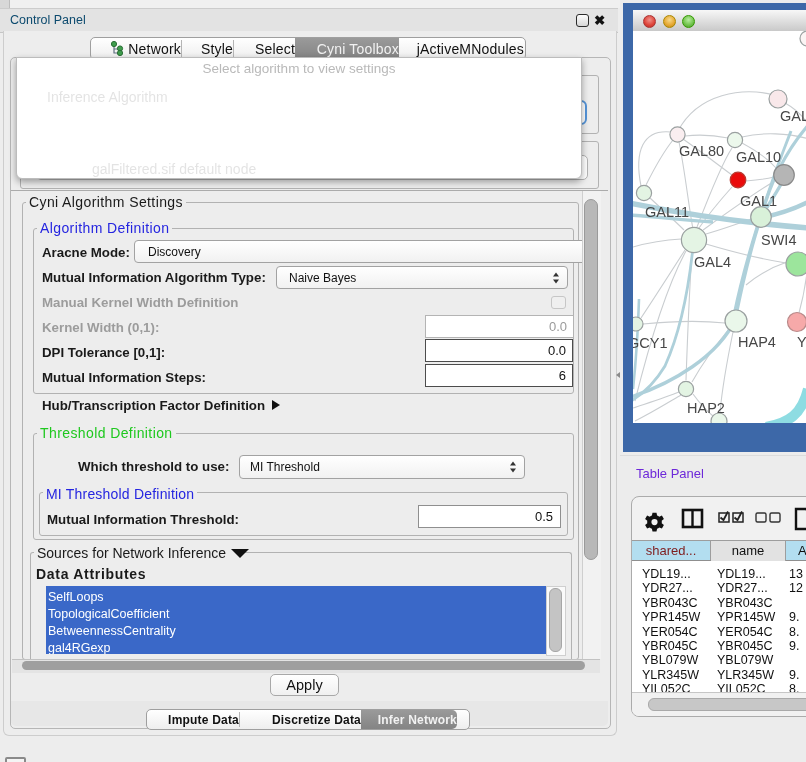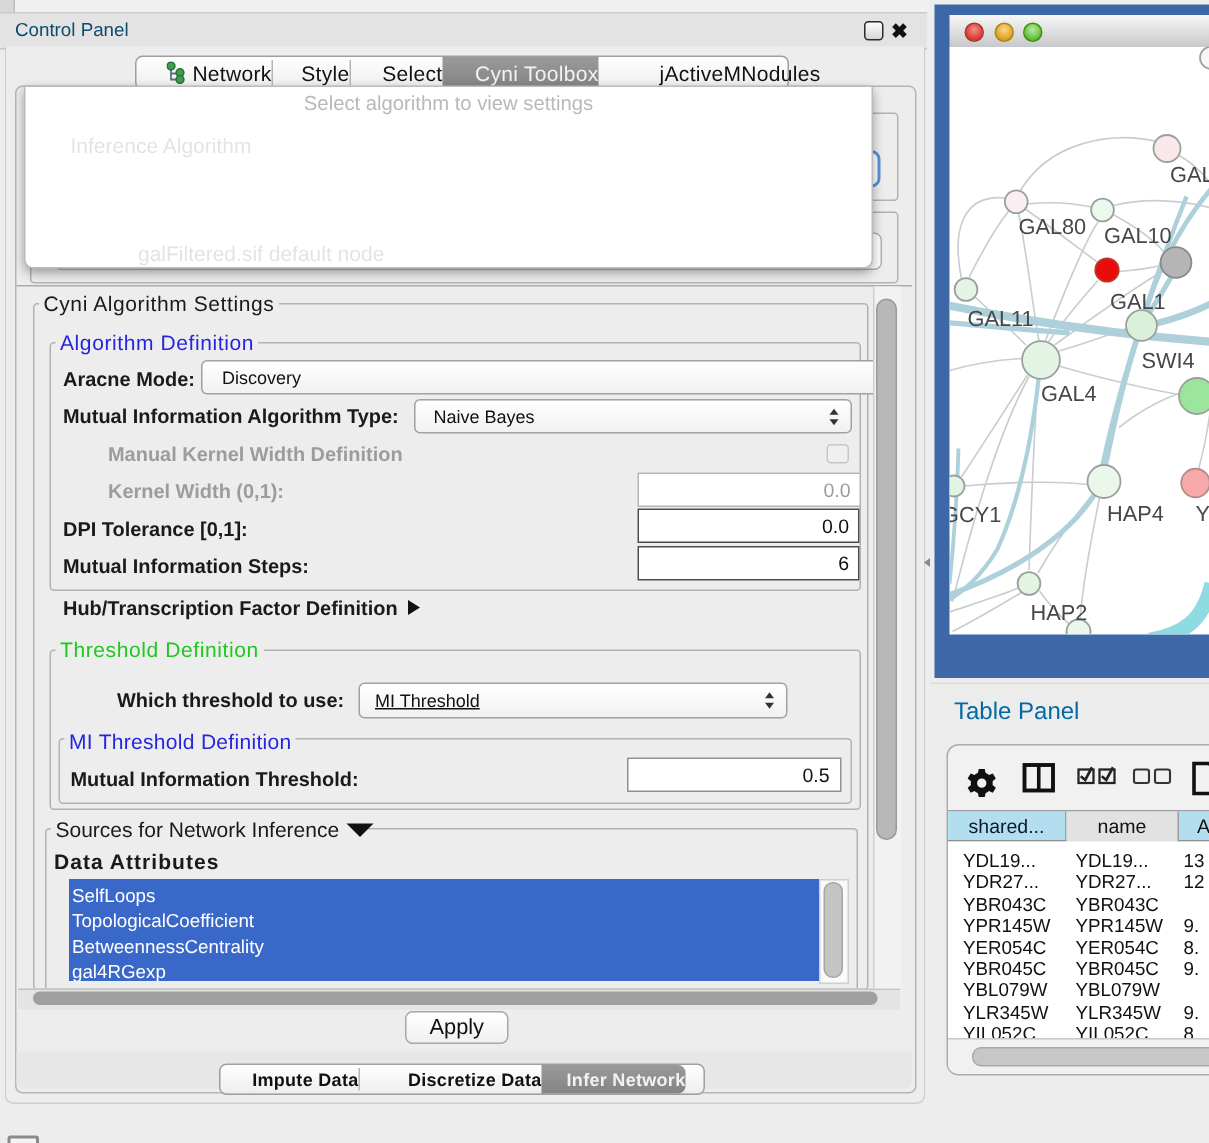--- a/index.html
+++ b/index.html
@@ -1,20 +1,20 @@
 <!DOCTYPE html>
 <html><head>
 <meta charset="utf-8">
 <style>
   html,body{margin:0;padding:0;}
   body{width:806px;height:762px;position:relative;overflow:hidden;
        background:#ededed;font-family:"Liberation Sans",sans-serif;}
   .abs{position:absolute;}
   .lbl{font-weight:bold;font-size:13.3px;color:#1a1a1a;white-space:nowrap;}
-  .lbl.dis{color:#9c9c9c;margin-left:30px;}
+  .lbl.dis{color:#9c9c9c;}
   .grp{position:absolute;border:1px solid #b2b2b2;border-radius:3px;}
   .gtitle{position:absolute;background:#ededed;padding:0 3px;font-size:14px;white-space:nowrap;}
   .combo{position:absolute;background:linear-gradient(#ffffff,#f1f1f1);
          border:1px solid #a2a2a2;border-radius:4px;font-size:12px;color:#111;}
   .combo .ct{position:absolute;left:12px;top:50%;transform:translateY(-50%);white-space:nowrap;}
   .spin{position:absolute;right:8px;top:50%;transform:translateY(-50%);width:6px;height:11px;}
   .spin:before{content:"";position:absolute;left:0;top:0;border-left:3px solid transparent;
      border-right:3px solid transparent;border-bottom:4.5px solid #333;}
   .spin:after{content:"";position:absolute;left:0;bottom:0;border-left:3px solid transparent;
      border-right:3px solid transparent;border-top:4.5px solid #333;}
@@ -51,21 +51,21 @@
       <circle cx="9" cy="7.5" r="2.6" fill="#3f9e4d" stroke="#2a6e35"></circle>
       <circle cx="9" cy="12" r="2.6" fill="#3f9e4d" stroke="#2a6e35"></circle>
     </svg>
     Network
   </div>
   <div class="abs" style="left:90px;top:2px;width:1px;height:17px;background:#b5b5b5;"></div>
   <div class="tab" style="left:91px;width:51px;">Style</div>
   <div class="abs" style="left:142px;top:2px;width:1px;height:17px;background:#b5b5b5;"></div>
   <div class="tab" style="left:143px;width:61px;">Select</div>
   <div class="tab" style="left:204px;width:104px;background:linear-gradient(#9a9a9a,#848484);color:#f2f2f2;">Cyni Toolbox</div>
-  <div class="tab" style="left:308px;width:125px;border-radius:0 5px 5px 0;margin-left:23px;">jActiveMNodules</div>
+  <div class="tab" style="left:308px;width:125px;border-radius:0 5px 5px 0;">jActiveMNodules</div>
 </div>
 
 <div class="abs" style="left:16px;top:57px;width:564px;height:120px;background:#ffffff;border:1px solid #bcbcbc;border-radius:0 0 6px 6px;box-shadow:0 3px 7px rgba(0,0,0,0.35);">
   <div class="abs" style="left:0;top:3px;width:100%;text-align:center;font-size:13.5px;color:#b9b9b9;">Select algorithm to view settings</div>
   <div class="abs" style="left:30px;top:31px;font-size:14px;color:rgba(80,80,80,0.16);">Inference Algorithm</div>
   <div class="abs" style="left:75px;top:103px;font-size:14px;color:rgba(80,80,80,0.16);">galFiltered.sif default node</div>
 </div>
 
 <div class="abs" style="left:11px;top:190px;width:597px;height:1px;background:#ababab;"></div>
 
@@ -100,21 +100,21 @@
 <div class="tf" style="left:425px;top:364px;width:140px;height:21px;border:1.5px solid #4c4c4c;line-height:21px;padding-right:6px;">6</div>
 
 <div class="abs" style="left:42px;top:398px;font-size:13.3px;font-weight:bold;color:#1a1a1a;">Hub/Transcription Factor Definition</div>
 <div class="abs" style="left:272px;top:400px;width:0;height:0;border-top:5.5px solid transparent;border-bottom:5.5px solid transparent;border-left:8px solid #111;"></div>
 
 <div class="grp" style="left:33px;top:433px;width:539px;height:105px;"></div>
 <div class="gtitle" style="left:37px;top:425px;color:#1fc81f;letter-spacing:0.4px;">Threshold Definition</div>
 
 <div class="lbl abs" style="left:78px;top:459px;">Which threshold to use:</div>
 <div class="combo" style="left:239px;top:455px;width:284px;height:22px;">
-    <span class="ct" style="left:10px;text-decoration:underline;">MI Threshold</span>
+    <span class="ct" style="left:10px;">MI Threshold</span>
     <span class="spin"></span>
   </div>
 
 <div class="grp" style="left:39px;top:492px;width:527px;height:42px;"></div>
 <div class="gtitle" style="left:43px;top:486px;color:#2525e0;letter-spacing:0.2px;">MI Threshold Definition</div>
 
 <div class="lbl abs" style="left:47px;top:512px;">Mutual Information Threshold:</div>
 <div class="tf" style="left:418px;top:505px;width:134px;height:21px;border:1px solid #8f8f8f;line-height:21px;padding-right:7px;">0.5</div>
 
 <div class="grp" style="left:30px;top:552px;width:540px;height:120px;border-bottom:none;"></div>
@@ -233,21 +233,21 @@
     <text x="-5" y="317">GCY1</text>
     <text x="105" y="316">HAP4</text>
     <text x="164" y="316">YJ</text>
     <text x="54" y="382">HAP2</text>
   </g>
 </svg>
 </div>
 
 <div class="abs" style="left:620px;top:452px;width:186px;height:310px;background:#ececec;"></div>
 <div class="abs" style="left:620px;top:455px;width:186px;height:1px;background:#dcdcdc;"></div>
-<div class="abs" style="left:636px;top:466px;font-size:16px;color:#0369a1;">Table Panel</div>
+<div class="abs" style="left:636px;top:466px;font-size:13px;color:#6d28d9;">Table Panel</div>
 
 <div class="abs" style="left:631px;top:496px;width:185px;height:219px;background:#f1f1f1;border:1px solid #ababab;border-radius:8px 8px 0 8px;overflow:hidden;">
 
   <svg width="185" height="40" viewBox="0 0 185 40" style="position:absolute;left:0;top:0;">
 
     <g transform="translate(22.5,25)">
       <path fill="#111" d="M -2 -8.3 L 2 -8.3 L 2.6 -5.6 A 6 6 0 0 1 4.8 -4.3 L 7.4 -5.4 L 9.4 -2 L 7.2 -0.2 A 6 6 0 0 1 7.2 2.3 L 9.4 4.1 L 7.4 7.5 L 4.8 6.4 A 6 6 0 0 1 2.6 7.7 L 2 10.4 L -2 10.4 L -2.6 7.7 A 6 6 0 0 1 -4.8 6.4 L -7.4 7.5 L -9.4 4.1 L -7.2 2.3 A 6 6 0 0 1 -7.2 -0.2 L -9.4 -2 L -7.4 -5.4 L -4.8 -4.3 A 6 6 0 0 1 -2.6 -5.6 Z M 0 -2 A 3.1 3.1 0 1 0 0 4.2 A 3.1 3.1 0 1 0 0 -2 Z" transform="translate(0,-1)"></path>
     </g>
 
     <rect x="51" y="13" width="19" height="17" fill="none" stroke="#111" stroke-width="2.6"></rect>
@@ -262,21 +262,21 @@
 
     <g stroke="#333" stroke-width="1.4" fill="none">
       <rect x="124" y="16" width="10" height="9" rx="1.5"></rect>
       <rect x="138" y="16" width="10" height="9" rx="1.5"></rect>
     </g>
 
     <path d="M 164 12 L 174 12 L 178 16 L 178 32 L 164 32 Z" fill="none" stroke="#111" stroke-width="2.4"></path>
   </svg>
 
   <div class="abs" style="left:0;top:43px;width:185px;height:21px;border-top:1px solid #9d9d9d;border-bottom:1px solid #8f8f8f;box-sizing:border-box;">
-    <div class="abs" style="left:0;top:0;width:78px;height:19px;background:#b3def0;border-right:1px solid #9d9d9d;text-align:center;font-size:13px;color:#0f172a;line-height:19px;">shared...</div>
+    <div class="abs" style="left:0;top:0;width:78px;height:19px;background:#b3def0;border-right:1px solid #9d9d9d;text-align:center;font-size:13px;color:#7f1d1d;line-height:19px;">shared...</div>
     <div class="abs" style="left:79px;top:0;width:74px;height:31px;background:#e2e2e2;border-right:1px solid #9d9d9d;text-align:center;font-size:13px;color:#111;line-height:19px;">name</div>
     <div class="abs" style="left:154px;top:0;width:31px;height:19px;background:#b3def0;font-size:13px;color:#111;line-height:19px;padding-left:12px;">Av</div>
   </div>
 
   <div class="abs" style="left:0;top:64px;width:185px;height:131px;background:#fff;"></div>
   <div class="abs" style="left:0;top:70px;width:185px;height:125px;overflow:hidden;font-size:12.5px;color:#111;">
     <div style="position:relative;">
 
       <div style="height:14.4px;">
           <span style="position:absolute;left:10px;">YDL19...</span>

